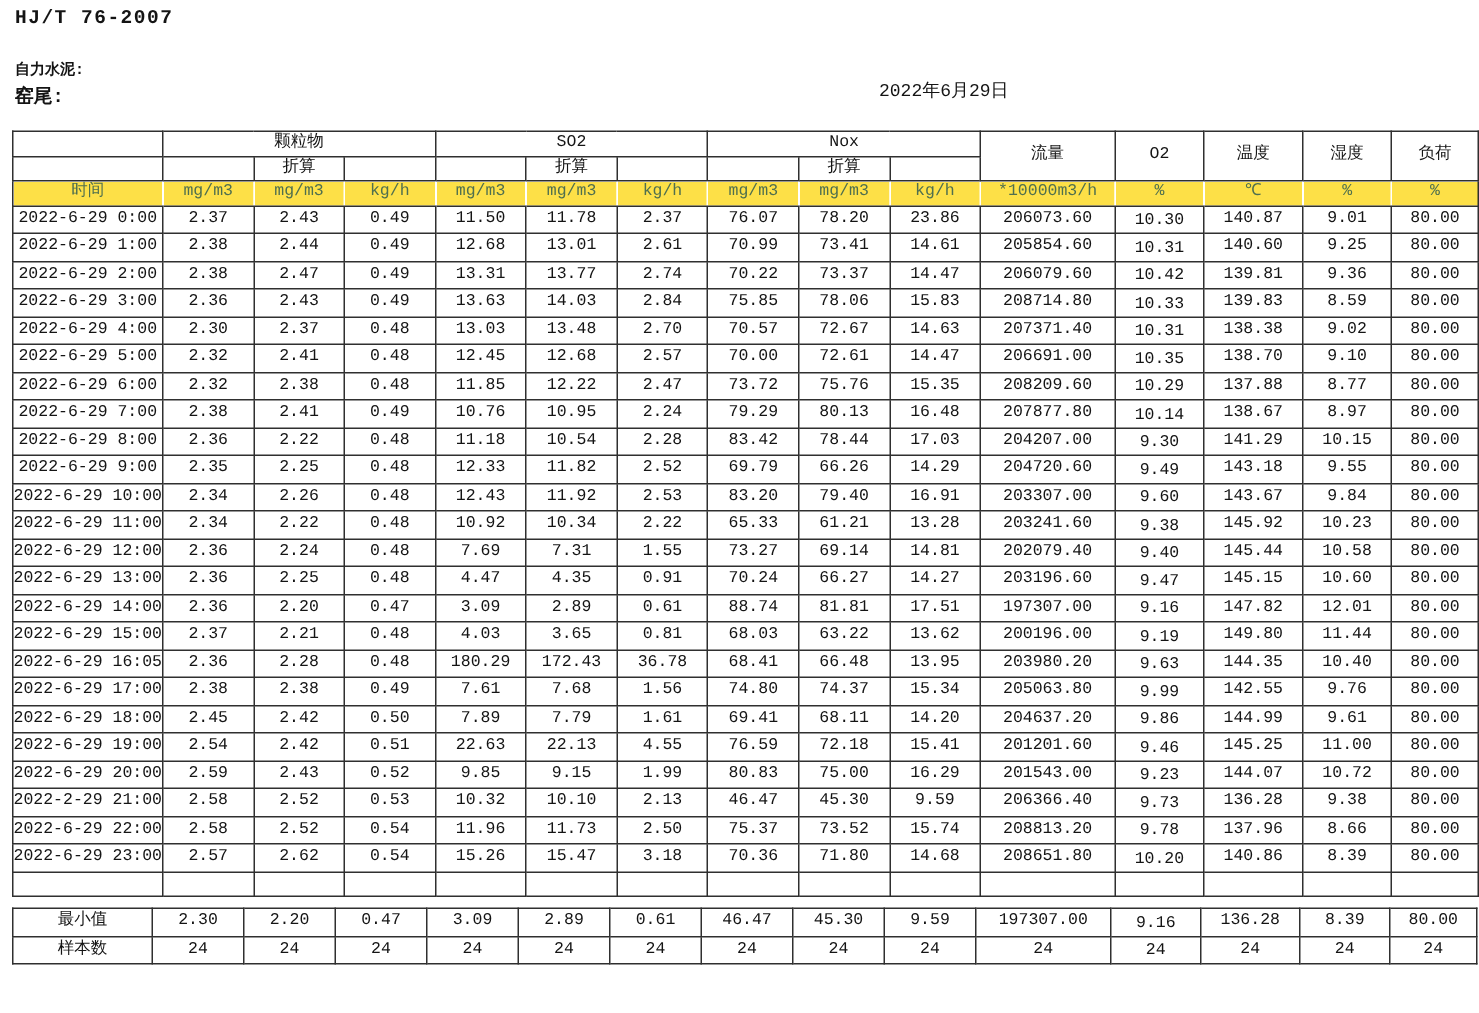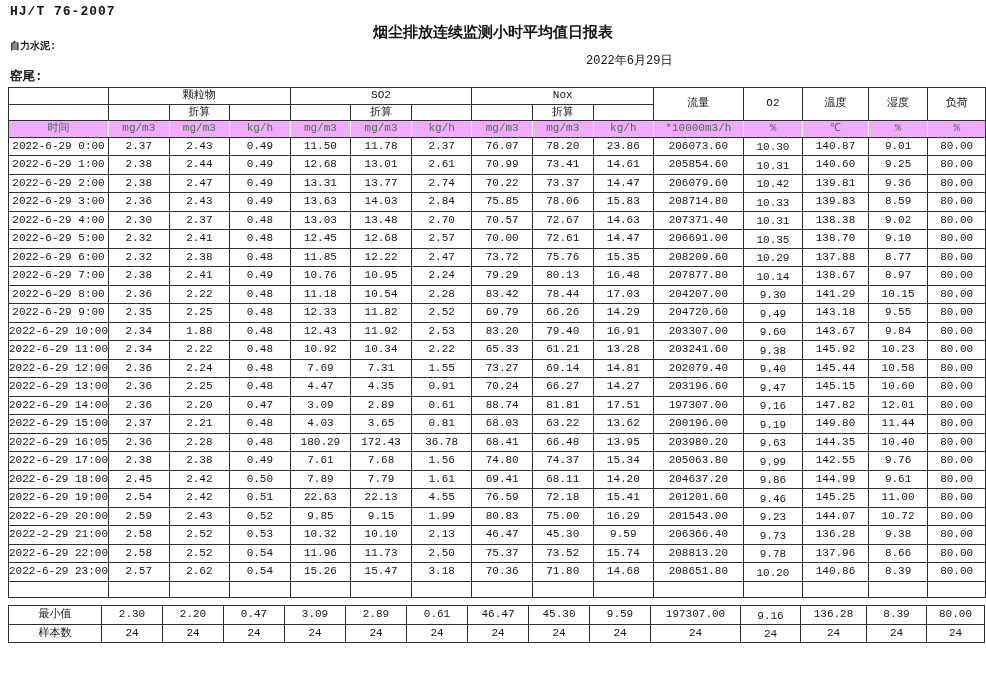--- a/index.html
+++ b/index.html
@@ -3,41 +3,40 @@
 <meta charset="utf-8">
 <style>
   html,body { margin:0; padding:0; background:#fff; }
   .page {
     position:relative; width:986px; height:675px; background:#fff; overflow:hidden;
     font-family:Liberation Mono, monospace; color:#141414;
   }
   .std { position:absolute; left:10px; top:4px; font-weight:bold; font-size:13px; letter-spacing:1px; }
   .title { position:absolute; left:0; top:23px; width:986px; text-align:center; font-weight:bold; font-size:15px; }
   .company { position:absolute; left:10px; top:39px; font-weight:bold; font-size:10px; }
-  .station { position:absolute; left:10px; top:68px; font-weight:bold; font-size:12.5px; }
+  .station { position:absolute; left:10px; top:56px; font-weight:bold; font-size:12.5px; }
   .date { position:absolute; left:586px; top:52px; font-size:12px; }
 
   .wrap { position:absolute; left:8px; top:87px; }
   table { border-collapse:collapse; table-layout:fixed; }
   td {
     border:1px solid #2f2f2f; font-size:11px; text-align:center; padding:0;
     height:15.5px; line-height:15.5px; white-space:nowrap; overflow:hidden;
   }
-  tr.units td { background:#f0abfc; color:#4f6f4f; border-left-color:#fff; border-right-color:#fff; }
+  tr.units td { background:#fde047; color:#4f6f4f; border-left-color:#fff; border-right-color:#fff; }
   tr.units td:first-child { border-left-color:#2f2f2f; }
   tr.units td:last-child { border-right-color:#2f2f2f; }
   td.o2 { line-height:12px; vertical-align:bottom; padding-bottom:2px; }
   .summary-table { margin-top:7px; }
 </style>
 </head>
 <body>
 
 <div class="page">
   <div class="std">HJ/T  76-2007</div>
-  <div class="title">烟尘排放连续监测小时平均值日报表</div>
   <div class="company">自力水泥:</div>
   <div class="station">窑尾:</div>
   <div class="date">2022年6月29日</div>
 
   <div class="wrap">
     <table class="main-table">
       <colgroup>
           <col style="width: 93px;">
           <col style="width: 61px;">
           <col style="width: 61px;">
@@ -263,21 +262,21 @@
             <td>14.29</td>
             <td>204720.60</td>
             <td class="o2">9.49</td>
             <td>143.18</td>
             <td>9.55</td>
             <td>80.00</td>
           </tr>
           <tr>
             <td class="time">2022-6-29 10:00</td>
             <td>2.34</td>
-            <td>1.88</td>
+            <td>2.26</td>
             <td>0.48</td>
             <td>12.43</td>
             <td>11.92</td>
             <td>2.53</td>
             <td>83.20</td>
             <td>79.40</td>
             <td>16.91</td>
             <td>203307.00</td>
             <td class="o2">9.60</td>
             <td>143.67</td>

